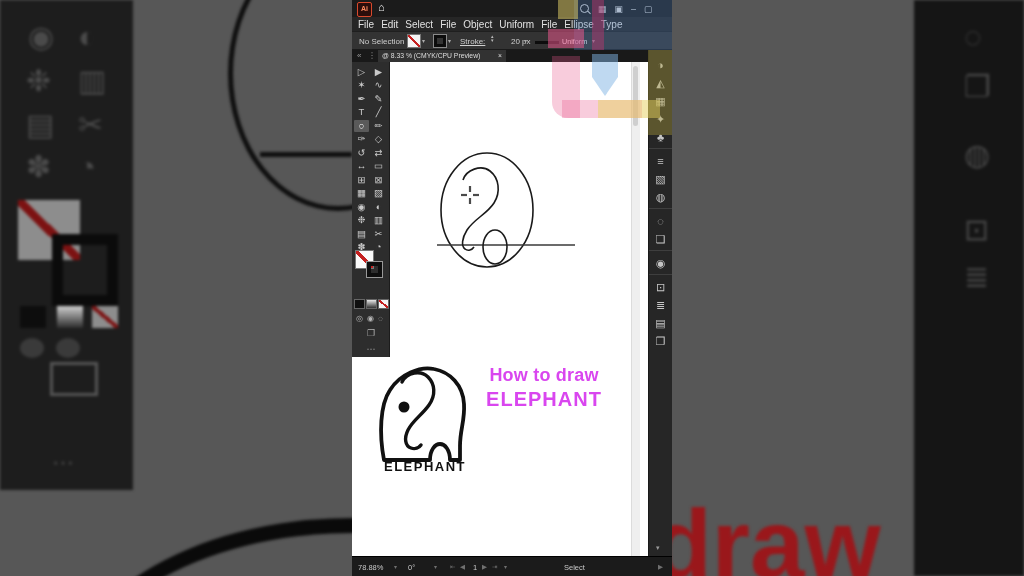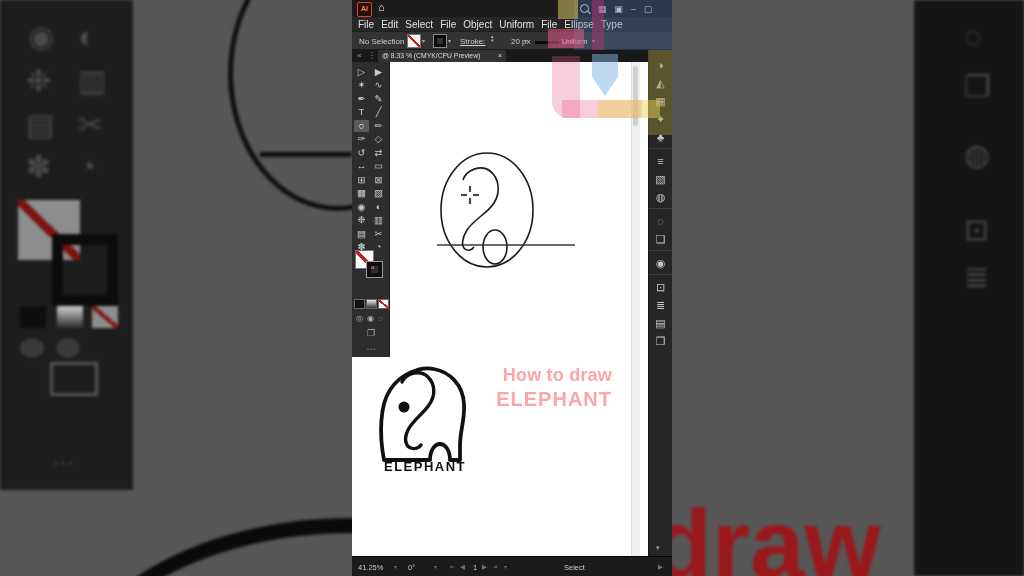--- a/index.html
+++ b/index.html
@@ -189,21 +189,21 @@
       </div>
     </div>
 
     <svg class="abs" style="left:24px;top:358px;" width="100" height="122" viewBox="0 0 100 122">
       <path d="M 8,102 C 3,76 4,47 14,32 C 24,16 44,8 58,11 C 74,14 87,27 88,46 C 89,63 84,71 84,88 L 84,102 L 74,102 C 74,92 69,86 64,86 C 59,86 54,92 54,102 Z" fill="none" stroke="#111" stroke-width="3.8" stroke-linejoin="round"></path>
       <path d="M 26,24 C 31,14 45,12 52,19 C 59,26 60,37 53,47 C 46,57 37,62 32,72 C 28,80 29,88 35,90 C 39,91.5 43,90 45,87" fill="none" stroke="#111" stroke-width="3.4" stroke-linecap="round"></path>
       <circle cx="28" cy="49" r="5.5" fill="#111"></circle>
     </svg>
     <div class="logo-caption">ELEPHANT</div>
 
-    <div class="heading" style="color: #fca5a5; text-align: right;">
+    <div class="heading" style="color: #d946ef;">
       <div class="l1">How to draw</div>
       <div class="l2">ELEPHANT</div>
     </div>
 
     <div class="toolbar">
       <div class="tools">
 
       <span class="tool">▷</span>
           <span class="tool">▶</span>
           <span class="tool">✶</span>
@@ -261,21 +261,21 @@
           <div class="dock-icon group-end">◉</div>
           <div class="dock-icon">⊡</div>
           <div class="dock-icon">≣</div>
           <div class="dock-icon">▤</div>
           <div class="dock-icon">❐</div>
         </div>
       <div class="abs" style="left:7px;bottom:4px;color:#9a9a9a;font-size:7px;">▾</div>
     </div>
 
     <div class="statusbar">
-      <span class="sb" style="left:6px;">41.25%</span>
+      <span class="sb" style="left:6px;">78.88%</span>
       <span class="sb sb-dim" style="left:42px;font-size:6px;">▾</span>
       <span class="sb" style="left:56px;">0°</span>
       <span class="sb sb-dim" style="left:82px;font-size:6px;">▾</span>
       <span class="sb sb-dim" style="left:98px;font-size:6.5px;">⇤</span>
       <span class="sb sb-dim" style="left:108px;font-size:6.5px;">◀</span>
       <span class="sb" style="left:121px;">1</span>
       <span class="sb sb-dim" style="left:130px;font-size:6.5px;">▶</span>
       <span class="sb sb-dim" style="left:140px;font-size:6.5px;">⇥</span>
       <span class="sb sb-dim" style="left:152px;font-size:6px;">▾</span>
       <span class="sb" style="left:212px;">Select</span>

